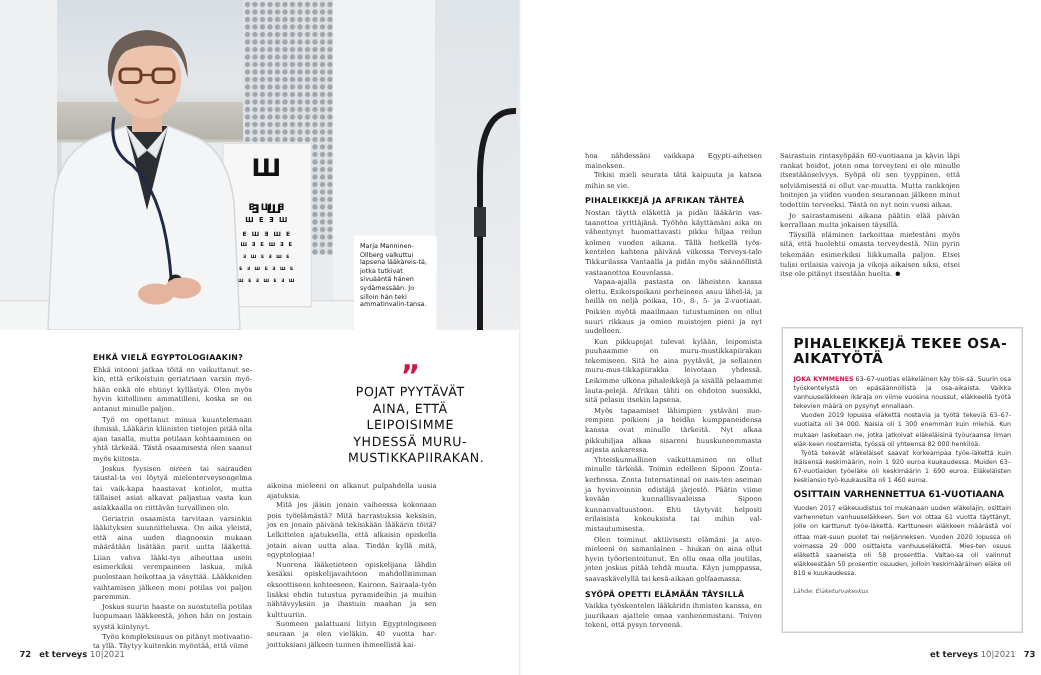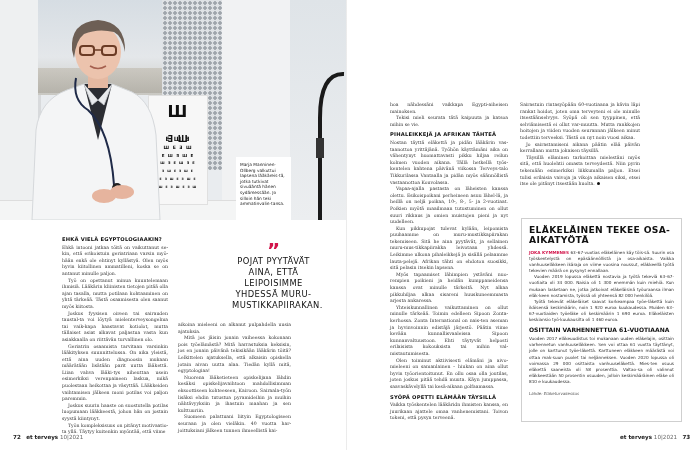--- a/index.html
+++ b/index.html
@@ -144,21 +144,21 @@
   <p class="first">Vaikka työskentelen lääkäridn ihmisten kanssa, en juurikaan ajattele omaa vanhenemistani. Toivon tokeni, että pysyn terveenä.</p>
 </div>
 
 <div class="col" style="left:520px;top:102px;width:120px;">
   <p class="first">Sairastuin rintasyöpään 60-vuotiaana ja kävin läpi rankat hoidot, joten oma terveyteni ei ole minulle itsestäänselvyys. Syöpä oli sen tyyppinen, että selviämisestä ei ollut var-muutta. Mutta rankkojen hoitojen ja viiden vuoden seurannan jälkeen minut todettiin terveeksi. Tästä on nyt noin vuosi aikaa.</p>
   <p>Jo sairastamiseni aikana päätin elää päivän kerrallaan mutta jokaisen täysillä.</p>
   <p><span>Täysillä eläminen tarkoittaa mielestäni myös sitä, että huolehtii omasta terveydestä. Niin pyrin tekemään esimerkiksi liikkumalla paljon. Etsei tulisi erilaisia vaivoja ja vikoja aikaisen siksi, etsei itse ole pitänyt itsestään huolta.</span><span class="endmark"></span></p>
 </div>
 
 <div class="box">
-  <div class="title">ELÄKELÄINEN TEKEE OSA-AIKATYÖTÄ</div>
+  <div class="title">PIHALEIKKEJÄ TEKEE OSA-AIKATYÖTÄ</div>
   <div class="txt">
     <p class="first"><span class="lead">JOKA KYMMENES</span> <span>63–67-vuotias eläkeläinen käy töis-sä. Suurin osa työskentelystä on epäsäännöllistä ja osa-aikaista. Vaikka vanhuuseläkkeen ikäraja on viime vuosina noussut, eläkkeellä työtä tekevien määrä on pysynyt ennallaan.</span></p>
     <p>Vuoden 2019 lopussa eläkettä nostavia ja työtä tekeviä 63–67-vuotiaita oli 34 000. Naisia oli 1 300 enemmän kuin miehiä. Kun mukaan lasketaan ne, jotka jatkoivat eläkeläisinä työuraansa ilman eläk-keen nostamista, työssä oli yhteensä 82 000 henkilöä.</p>
     <p>Työtä tekevät eläkeläiset saavat korkeampaa työe-läkettä kuin ikäisensä keskimäärin, noin 1 920 euroa kuukaudessa. Muiden 63–67-vuotiaiden työeläke oli keskimäärin 1 690 euroa. Eläkeläisten keskiansio työ-kuukausilta oli 1 460 euroa.</p>
     <div class="sub">OSITTAIN VARHENNETTUA 61-VUOTIAANA</div>
     <p class="first">Vuoden 2017 eläkeuudistus toi mukanaan uuden eläkelajin, osittain varhennetun vanhuuseläkkeen. Sen voi ottaa 61 vuotta täyttänyt, jolle on karttunut työe-läkettä. Karttuneen eläkkeen määrästä voi ottaa mak-suun puolet tai neljänneksen. Vuoden 2020 lopussa oli voimassa 29 000 osittaista vanhuuseläkettä. Mies-ten osuus eläkettä saaneista oli 58 prosenttia. Valtao-sa oli valinnut eläkkeestään 50 prosentin osuuden, jolloin keskimääräinen eläke oli 810 e kuukaudessa.</p>
     <div class="src">Lähde: Eläketurvakeskus</div>
   </div>
 </div>
 

